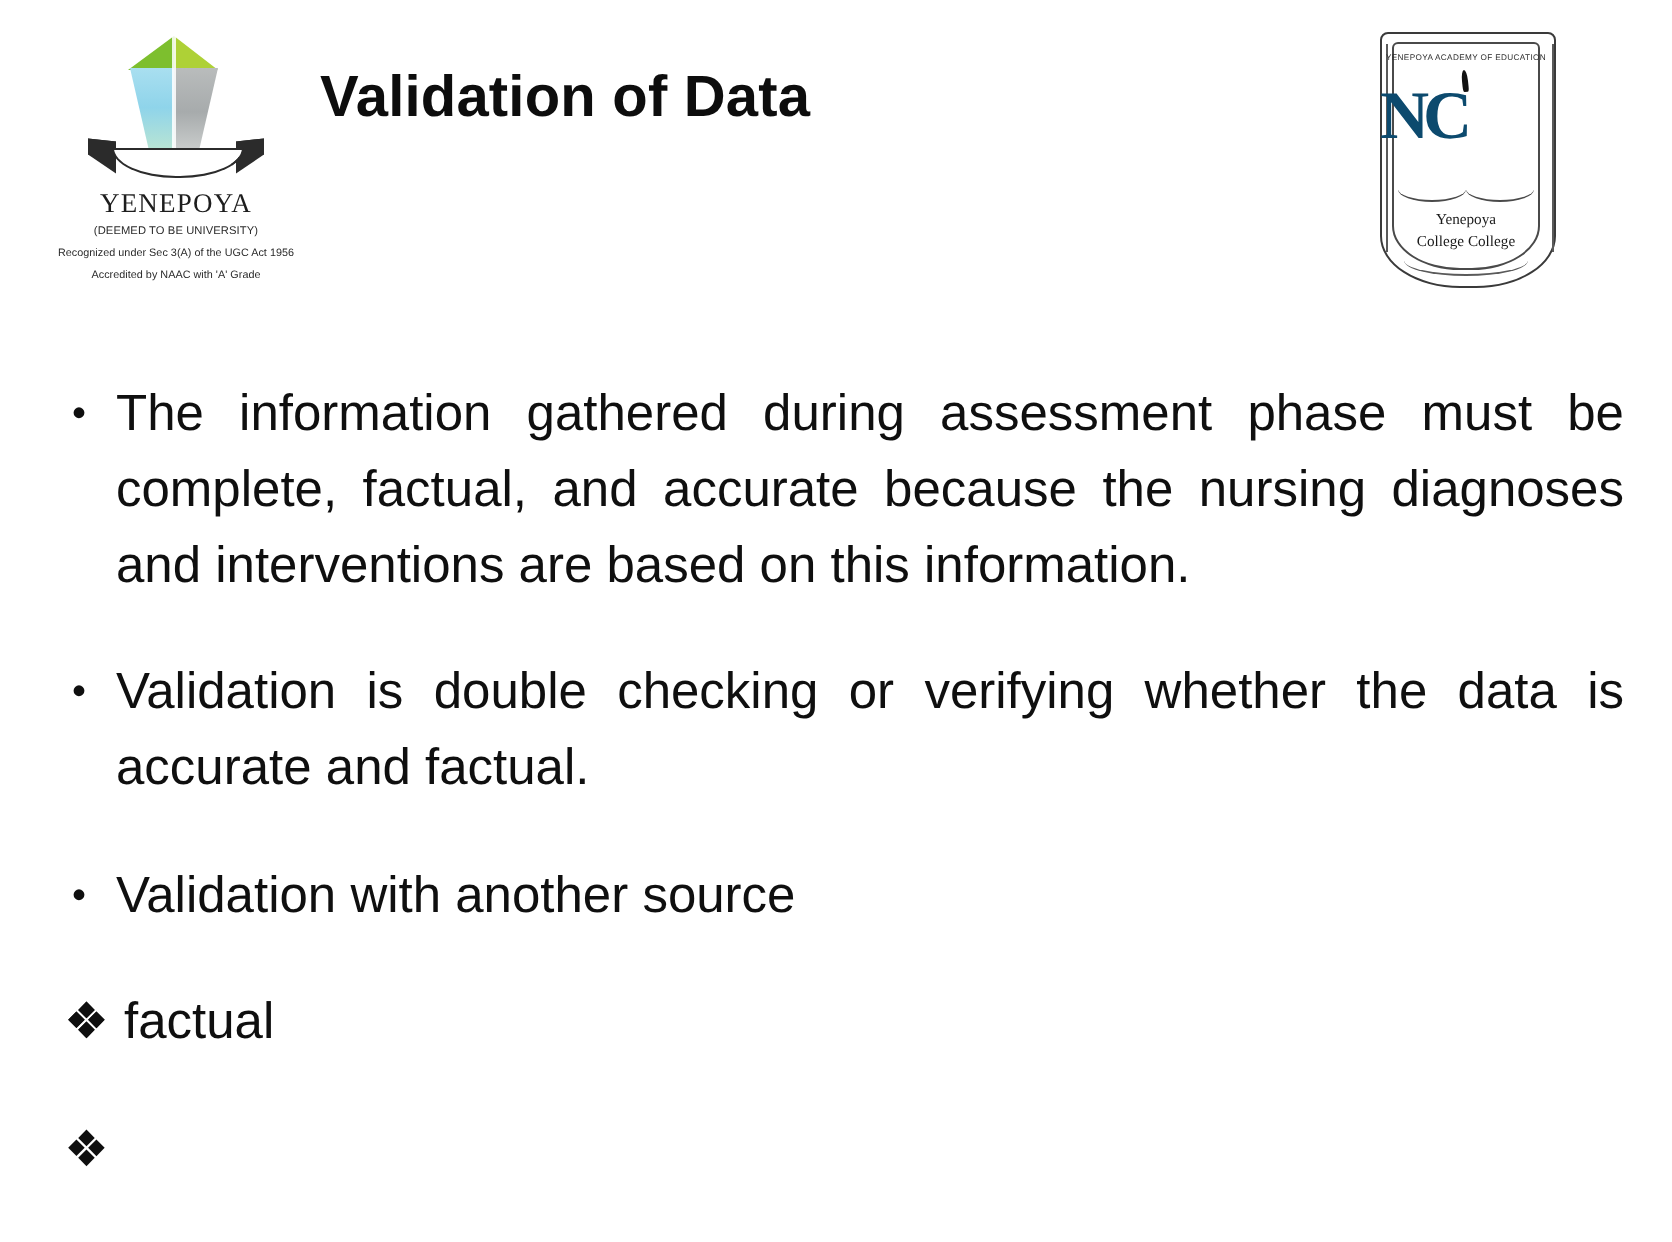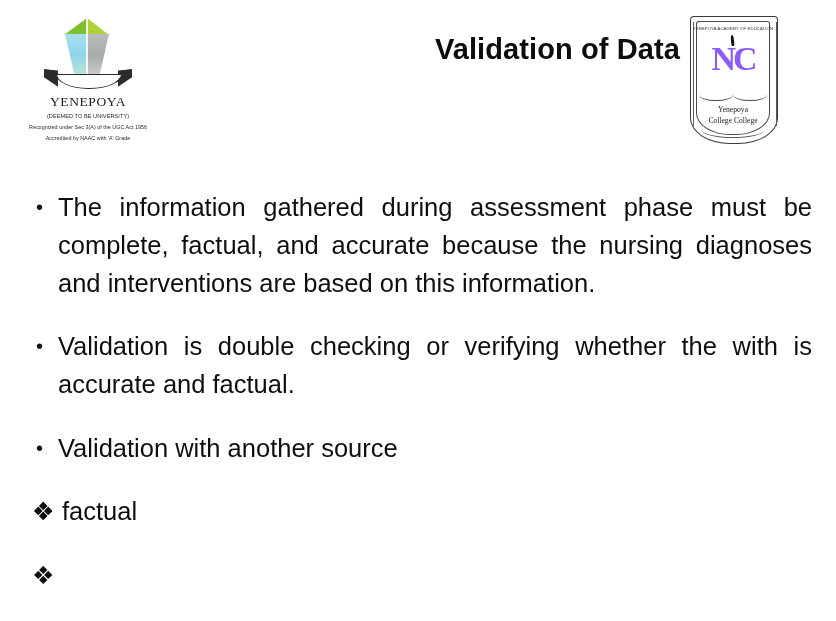--- a/index.html
+++ b/index.html
@@ -132,21 +132,21 @@
   .logo-sub-1 { top: 99px;  font-size: 5.6px; letter-spacing: .05px; }
   .logo-sub-2 { top: 110px; font-size: 5.4px; letter-spacing: .02px; }
   .logo-sub-3 { top: 121px; font-size: 5.4px; letter-spacing: .02px; }
 
   
   #title {
     position: absolute;
     left: 160px;
     top: 33px;
     width: 520px;
-    text-align: right;
+    text-align: left;
     font-family: "Liberation Sans", sans-serif;
     font-size: 29px;
     font-weight: bold;
     color: #0d0d0d;
     letter-spacing: .1px;
   }
 
   
   #logo-right {
     position: absolute;
@@ -193,26 +193,26 @@
     left: 41px; top: 19px;
     width: 3px; height: 11px;
     background: #111;
     border-radius: 60% 60% 30% 30%;
     transform: rotate(-6deg);
   }
   .crest-mono {
     position: absolute;
     left: 0; top: 26px;
     width: 86px;
-    text-align: center;
+    text-align: left;
     font-family: "Liberation Serif", serif;
     font-size: 34px;
     font-weight: bold;
     line-height: 34px;
-    color: #8b5cf6;
+    color: #0c4a6e;
     letter-spacing: -3px;
   }
   .crest-divider {
     position: absolute;
     left: 9px; top: 76px;
     width: 68px; height: 9px;
   }
   .crest-divider:before,
   .crest-divider:after {
     content: "";
@@ -334,21 +334,21 @@
 
   <div id="body">
 
     <p class="para dot">
       <span class="marker">•</span>
       <span>The information gathered during assessment phase must be complete, factual, and accurate because the nursing diagnoses and interventions are based on this information.</span>
     </p>
 
     <p class="para dot">
       <span class="marker">•</span>
-      <span>Validation is double checking or verifying whether the with is accurate and factual.</span>
+      <span>Validation is double checking or verifying whether the data is accurate and factual.</span>
     </p>
 
     <p class="para dot last-nojust">
       <span class="marker">•</span>
       <span>Validation with another source</span>
     </p>
 
     <p class="para diamond">
       <span class="marker">❖</span>
     </p>

